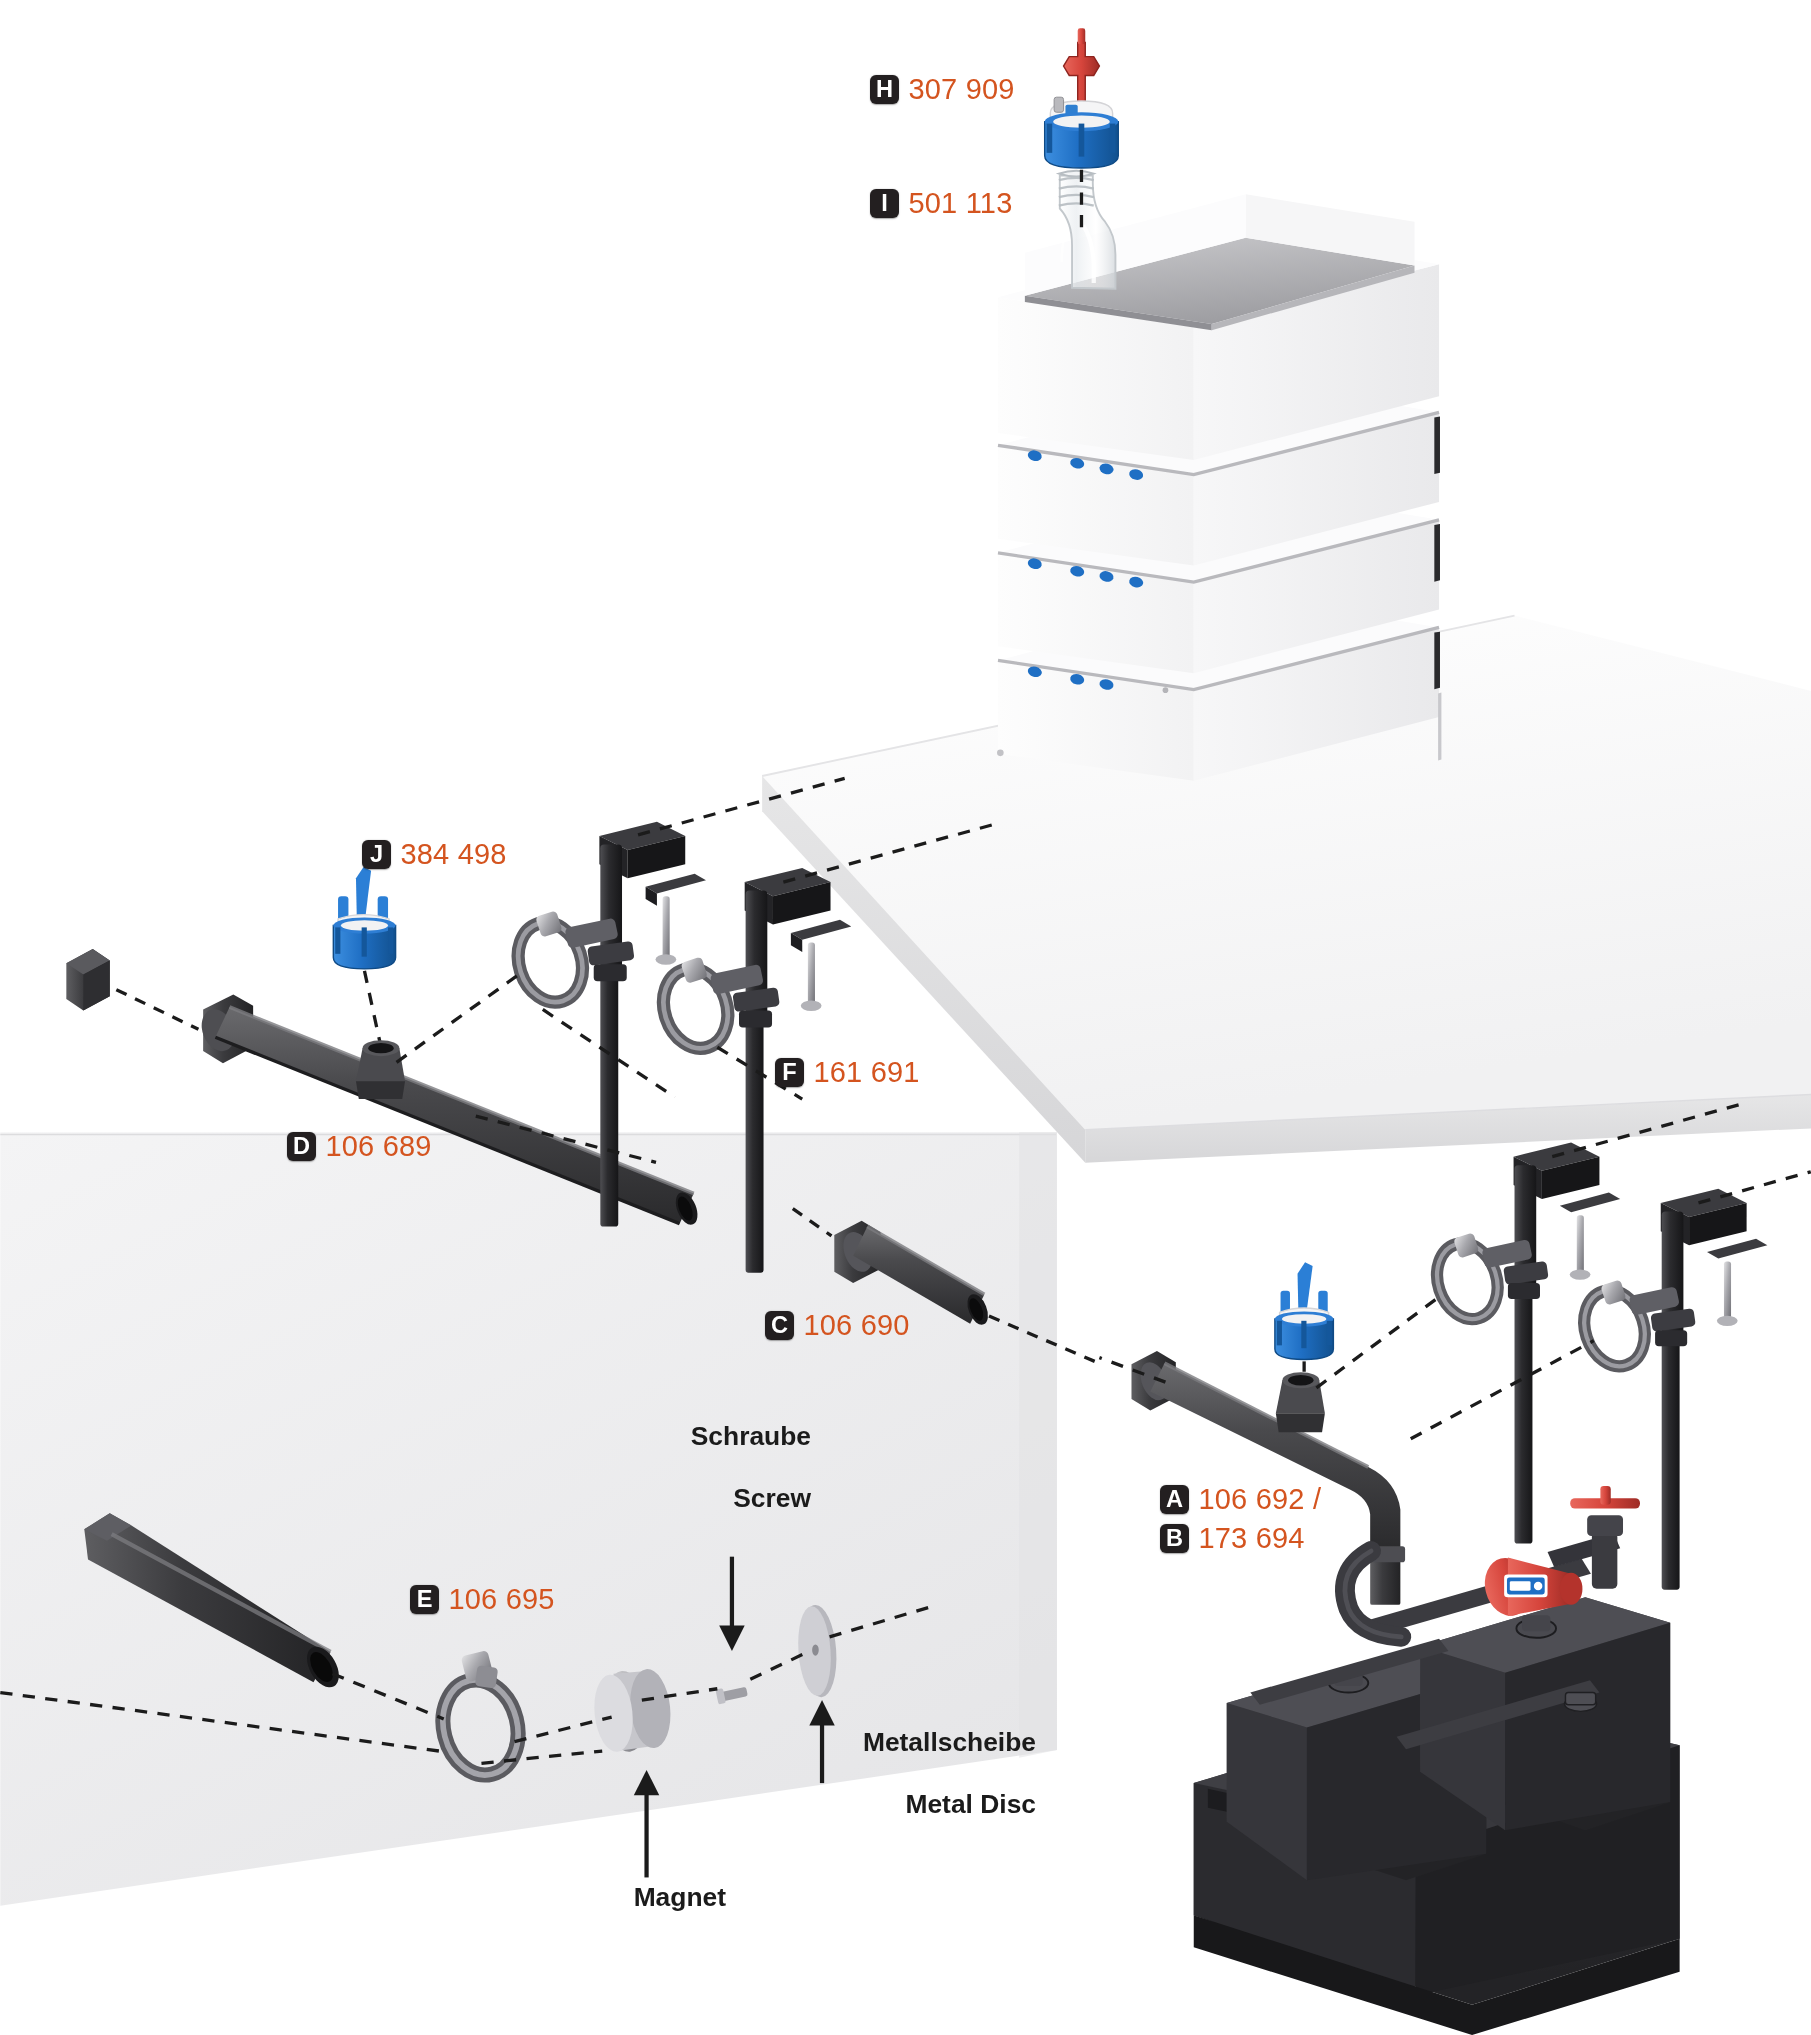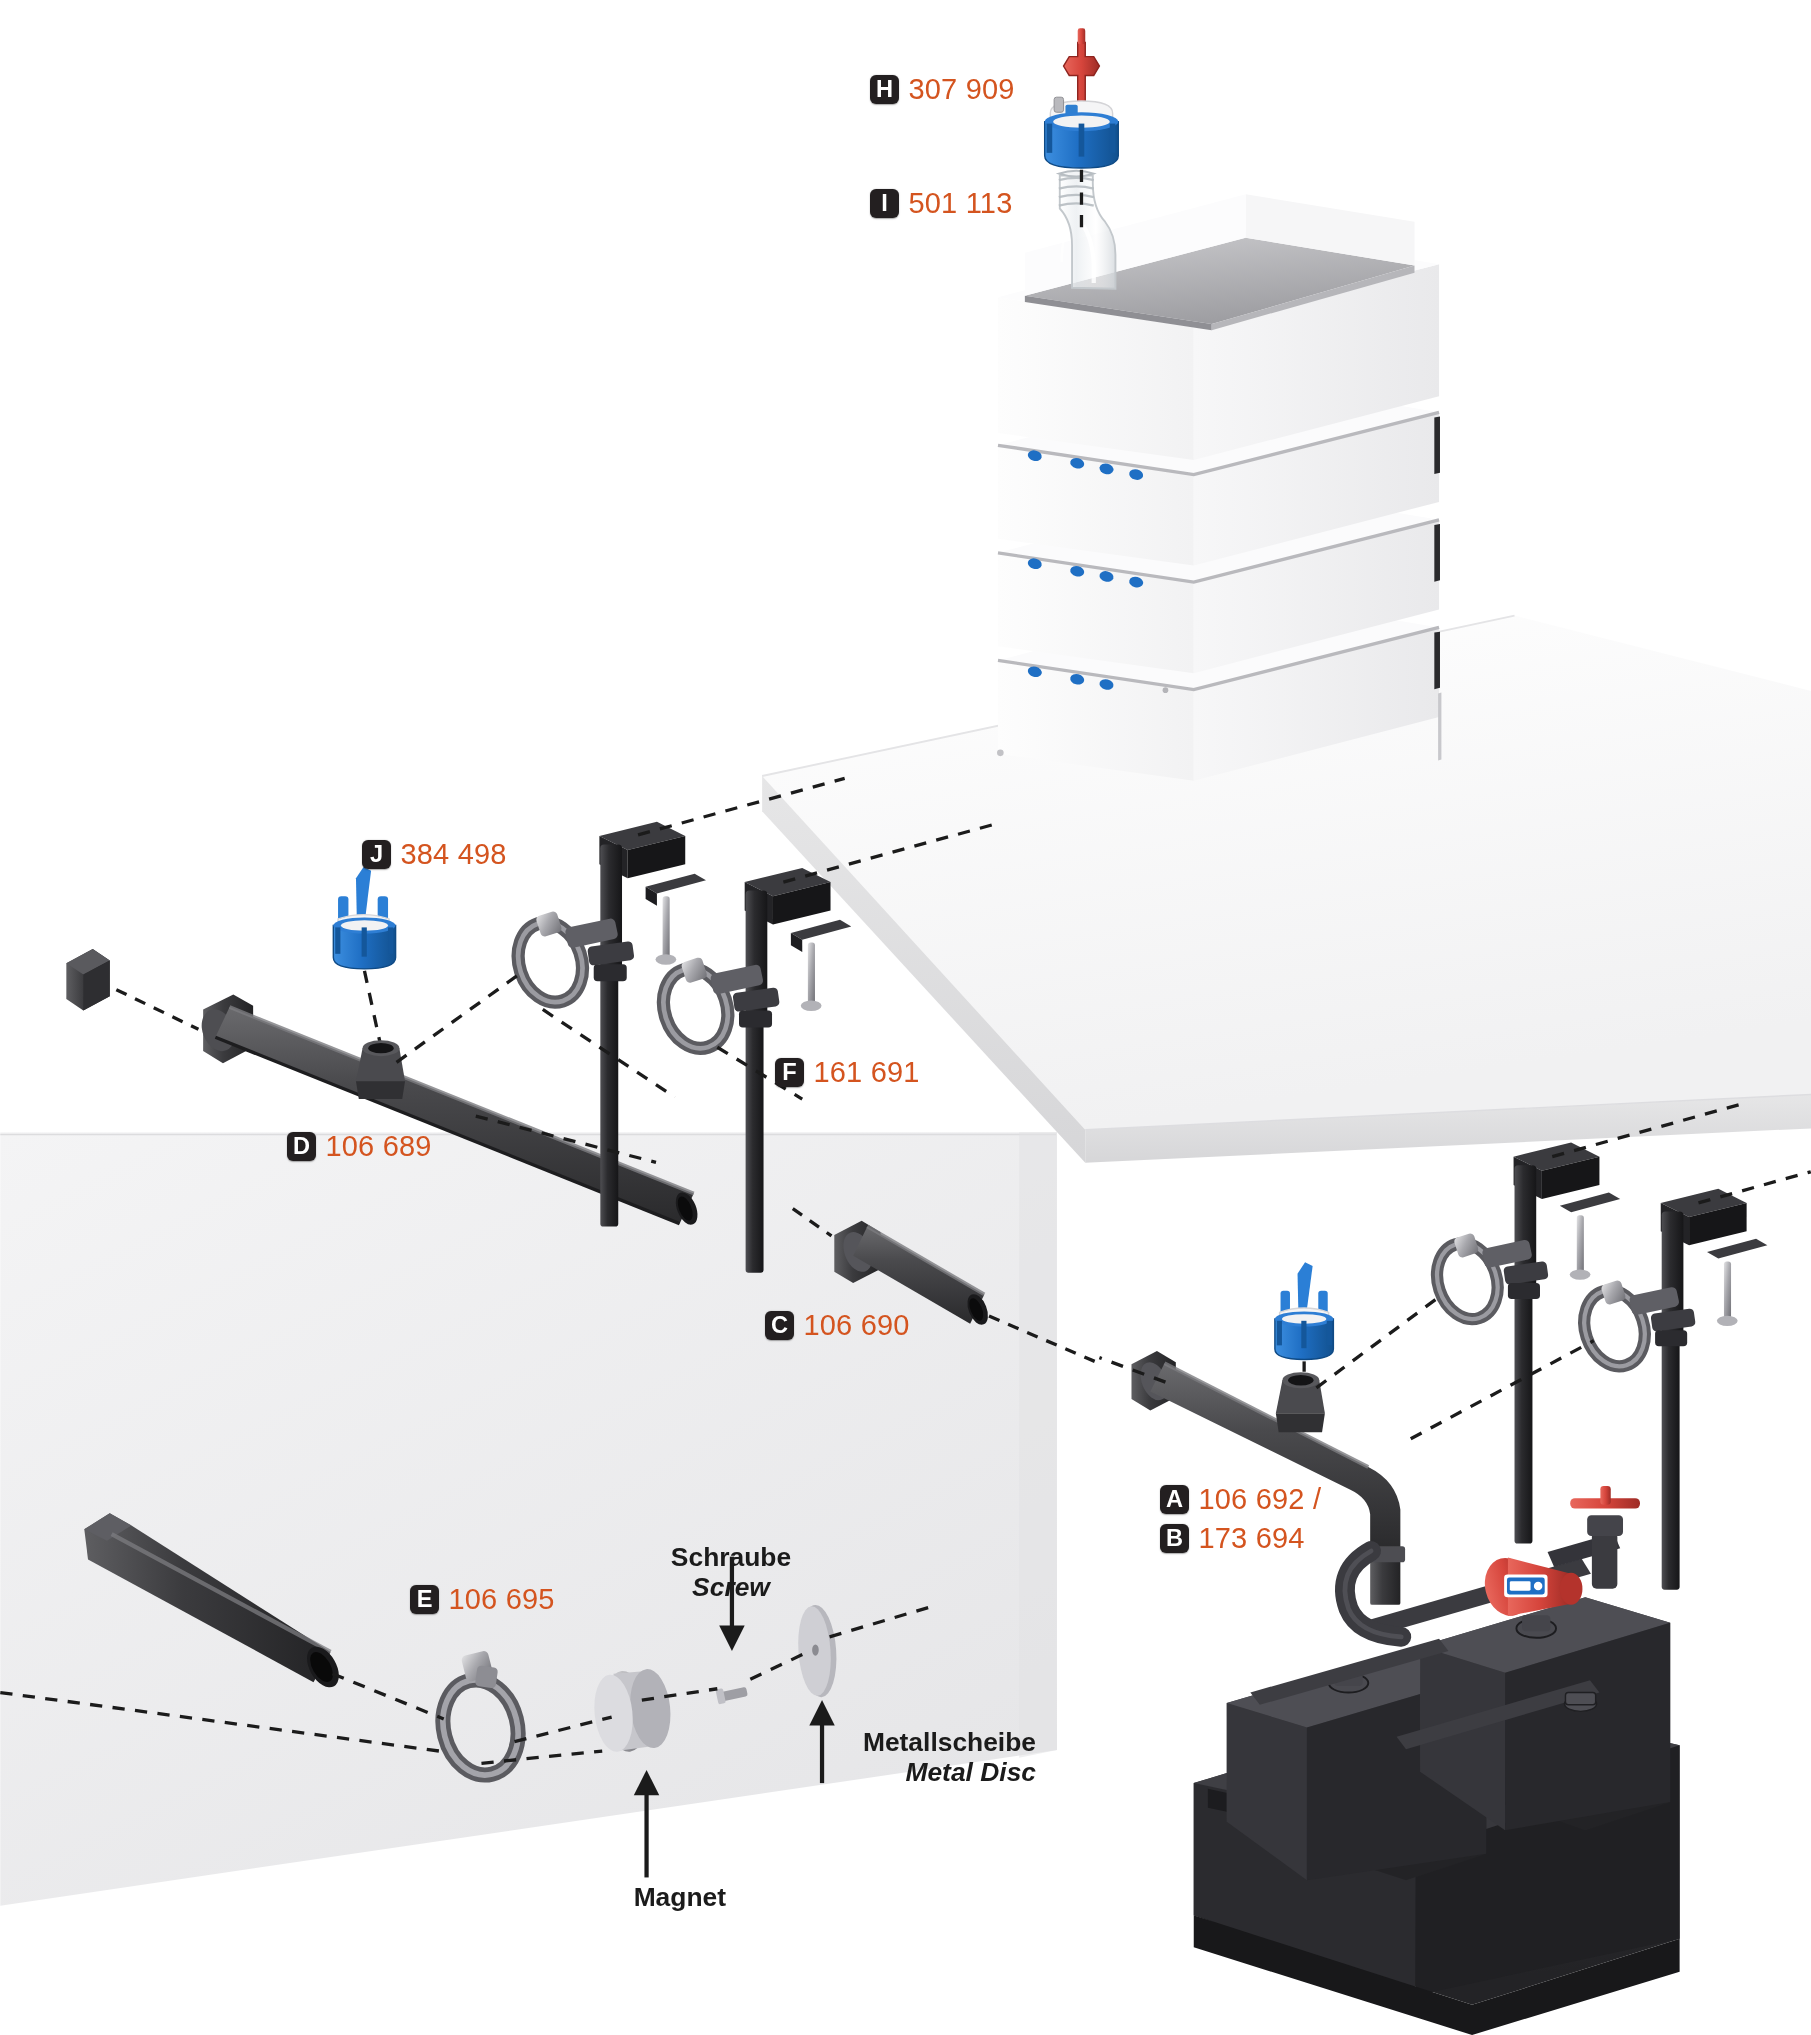--- a/index.html
+++ b/index.html
@@ -51,21 +51,21 @@
   
   .anno{
     position:absolute;
     color:#1b1b1b;
     font-weight:bold;
     font-size:26.4px;
     line-height:1.15;
     white-space:nowrap;
     text-align:center;
   }
-  .anno .it{font-style:italic;display:block;}
+  .anno .it{display:block;margin-top:32px;}
 </style>
 </head>
 <body>
 
 <div id="stage">
 
   <svg class="layer" viewBox="0 0 3840 4314">
     <defs>
       <linearGradient id="gPipe" x1="0" y1="0" x2="0" y2="1">
         <stop offset="0%" stop-color="#6a6a6d"></stop>
@@ -593,21 +593,21 @@
     <div class="callout">
       <span class="chip">A</span>
       <span class="code">106 692 /</span>
     </div>
     <div class="callout">
       <span class="chip">B</span>
       <span class="code">173 694</span>
     </div>
   </div>
 
-  <div class="anno" style="left:651px; top:1542px; width:160px;">
+  <div class="anno" style="left:651px; top:1421px; width:160px;text-align:right;">
     <span>Schraube</span>
     <span class="it">Screw</span>
   </div>
 
   <div class="anno" style="left:566px; top:1882px; width:160px;text-align:right;">
     <span>Magnet</span>
   </div>
 
   <div class="anno" style="left:810px; top:1727px; width:226px; text-align:right;">
     <span>Metallscheibe</span>

